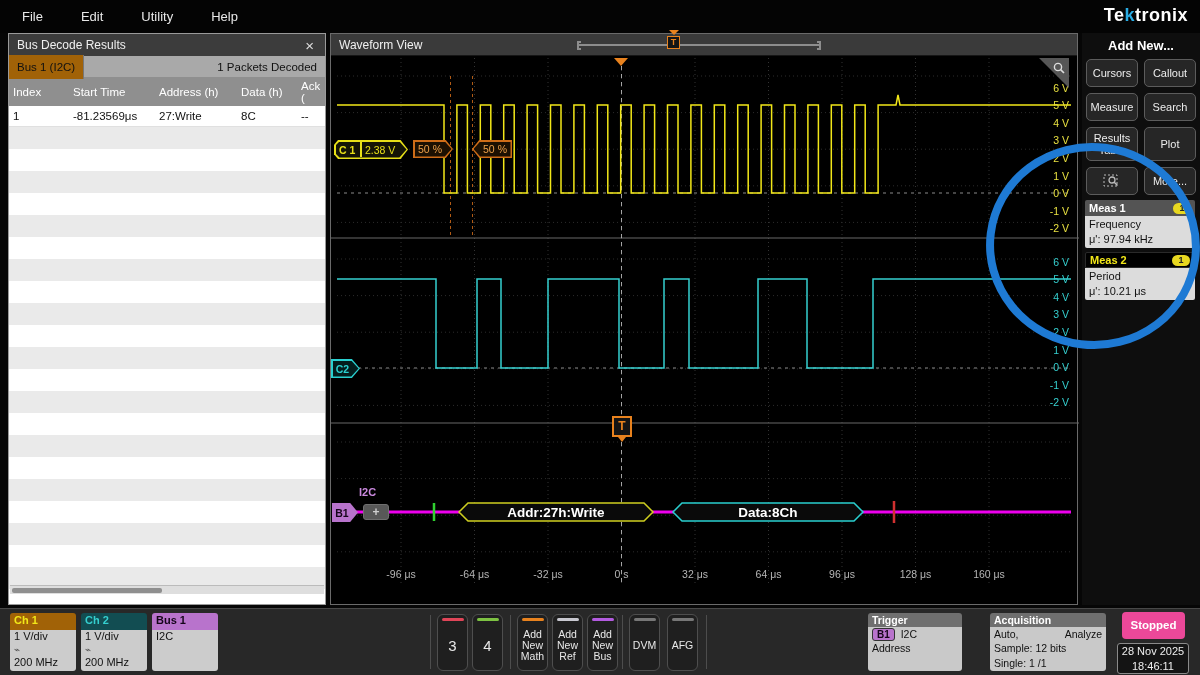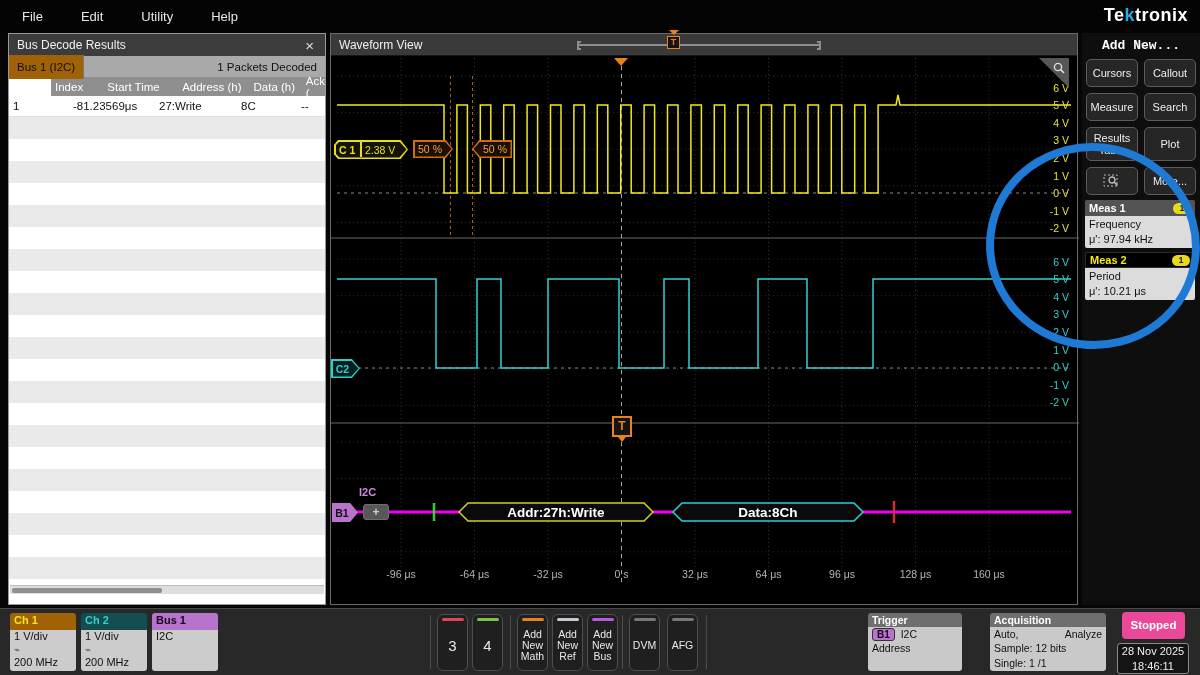--- a/index.html
+++ b/index.html
@@ -15,21 +15,21 @@
 
   
   #left-panel { position:absolute; left:8px; top:33px; width:318px; height:572px; background:#fff; border:1px solid #9a9a9a; }
   #lp-title { height:22px; background:#3c3c3c; color:#f0f0f0; font-size:12px; display:flex; align-items:center; padding:0 8px; }
   #lp-title .grow { flex:1; }
   #lp-close { color:#ddd; font-size:15px; line-height:15px; padding:0 3px; }
   #lp-tabbar { height:21px; background:#a9a9a9; display:flex; align-items:center; font-size:11.5px; color:#111; }
   #lp-tab { background:#a16207; height:100%; display:flex; align-items:center; padding:12px 8px; border-right:1px solid #777; }
   #lp-packets { flex:1; text-align:right; padding-right:8px; }
   .lp-row { display:flex; font-size:11.5px; }
-  .lp-head { background:#8f8f8f; color:#fff; height:19px; align-items:center;margin-left:42px; }
+  .lp-head { background:#8f8f8f; color:#fff; height:29px; align-items:center; }
   .lp-data { background:#fff; color:#111; height:21px; align-items:center; border-bottom:1px solid #e0e0e0; }
   .lp-c0{width:62px;padding-left:4px;} .lp-c1{width:86px;padding-left:2px;} .lp-c2{width:82px;padding-left:2px;} .lp-c3{width:60px;padding-left:2px;} .lp-c4{flex:1;padding-left:2px;}
   .lp-empty { height:22px; }
   #lp-scroll { position:absolute; left:1px; bottom:10px; width:314px; height:9px; background:#dedede; border-top:1px solid #bbb; }
   #lp-thumb { position:absolute; left:2px; top:2px; width:150px; height:5px; background:#8f8f8f; border-radius:2px; }
 
   
   #wave-panel { position:absolute; left:330px; top:33px; width:748px; height:572px; background:#000; border:1px solid #6a6a6a; }
   #wv-title { height:22px; background:#3a3a3a; color:#f0f0f0; font-size:12px; display:flex; align-items:center; padding:0 8px; border-bottom:1px solid #161616; }
   #wave-svg { position:absolute; left:0; top:0; width:748px; height:572px; }
@@ -80,21 +80,21 @@
   #tag50-1 .txt { padding-right:6px; }
   #tag50-2 { left:141px; width:40px; }
   #tag50-2 .outer,#tag50-2 .inner { clip-path:polygon(18% 0,100% 0,100% 100%,18% 100%,0 50%); }
   #tag50-2 .txt { padding-left:6px; }
 
   #t-marker { position:absolute; left:281px; top:382px; width:20px; height:21px; background:#141414; border:2px solid #e8821e; color:#e8821e; font-weight:bold; font-size:12px; text-align:center; line-height:17px; }
   #t-marker:after { content:""; position:absolute; left:4px; top:19px; width:0; height:0; border-left:4px solid transparent; border-right:4px solid transparent; border-top:5px solid #e8821e; }
 
   
   #right-panel { position:absolute; left:1082px; top:33px; width:118px; height:572px; background:#0e0e0e; }
-  #rp-header { text-align:center; color:#fff; font-size:13px; font-weight:bold; padding-top:5px;font-family:Liberation Mono, monospace; }
+  #rp-header { text-align:center; color:#fff; font-size:13px; font-weight:bold; padding-top:5px; }
   .rp-row { display:flex; justify-content:center; gap:6px; margin-top:6px; }
   .rp-btn { width:52px; min-height:28px; background:#262626; border:1px solid #5c5c5c; border-radius:5px; color:#ececec; font-size:11px; display:flex; align-items:center; justify-content:center; text-align:center; line-height:12px; padding:2px; }
   .meas-card { position:absolute; left:3px; width:110px; }
   .meas-head { height:16px; display:flex; align-items:center; font-size:11px; font-weight:bold; padding:0 4px; border-radius:2px 2px 0 0; }
   .meas-head .grow { flex:1; }
   .meas-pill { width:18px; height:11px; background:#e8d820; border-radius:6px; color:#222; font-size:9px; font-weight:bold; text-align:center; line-height:11px; }
   .meas-body { background:#dcdcdc; color:#111; font-size:11px; line-height:15px; padding:1px 4px; border-radius:0 0 2px 2px; }
   #meas1 { top:167px; } #meas1 .meas-head { background:#545454; color:#fff; }
   #meas2 { top:219px; } #meas2 .meas-head { background:#000; color:#f2e718; border:1px solid #2a2a2a; }
 

